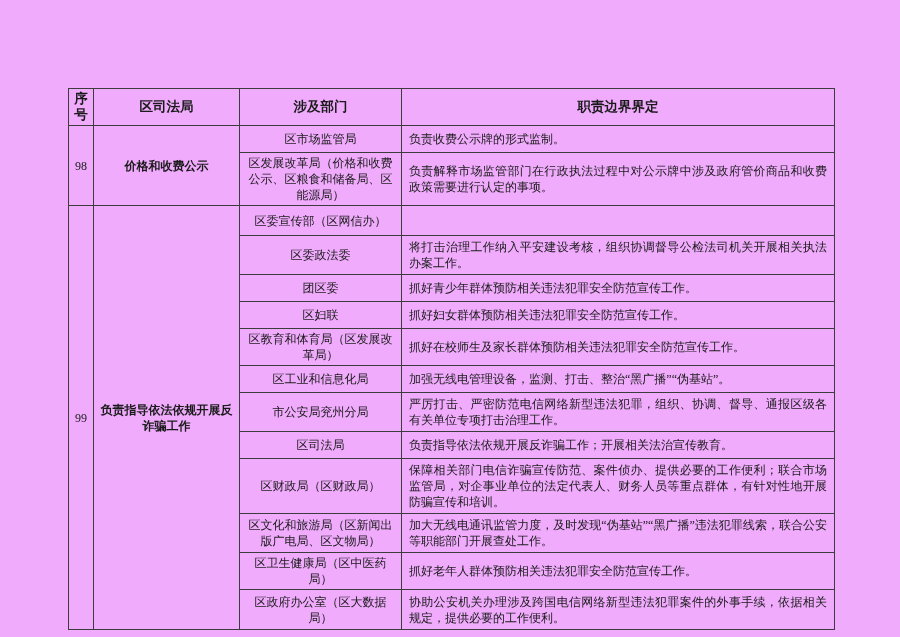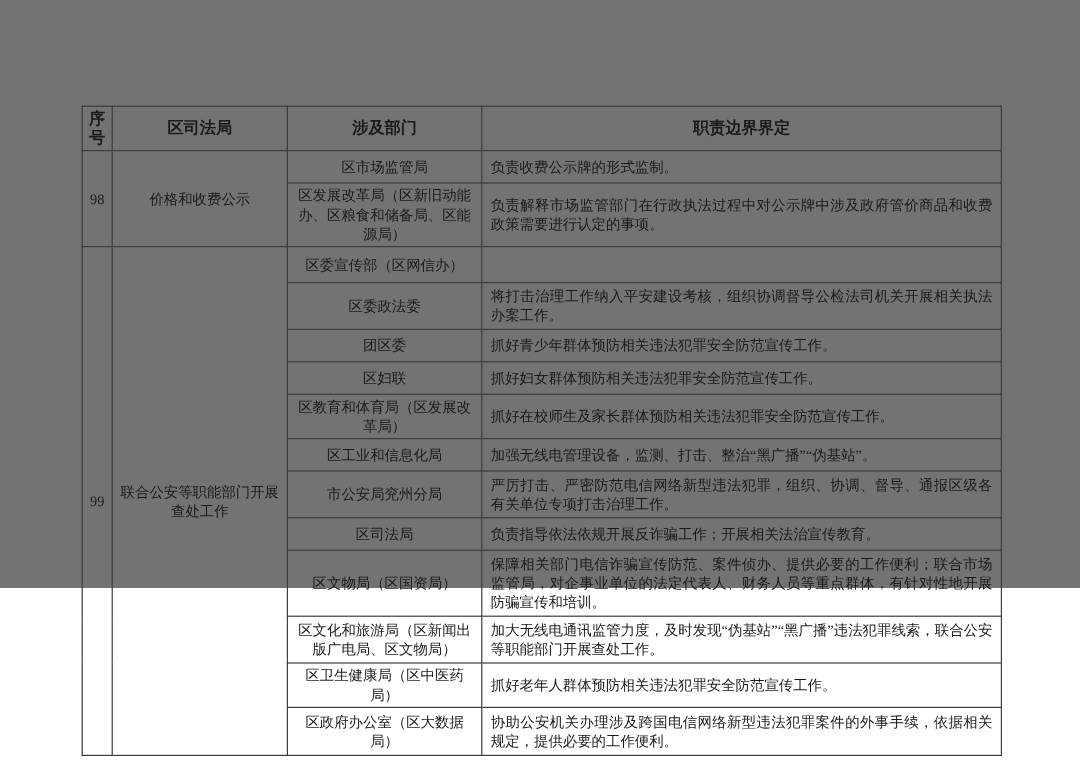--- a/index.html
+++ b/index.html
@@ -1,21 +1,21 @@
 <!DOCTYPE html>
 <html><head>
 <meta charset="utf-8">
 <style>
   html,body{margin:0;padding:0;}
   body{
     width:900px;height:637px;background:#ffffff;overflow:hidden;
     font-family:"Liberation Serif","DejaVu Serif",serif;
     color:#1a1a1a;
   }
-  .page{position:relative;width:900px;height:490px;background:#737373;}
+  .page{position:relative;width:900px;height:637px;background:#f0abfc;}
   .table-wrap{position:absolute;left:68px;top:88px;width:766px;}
   table{border-collapse:collapse;width:100%;table-layout:fixed;}
   th,td{
     border:1px solid #3c3c3c;
     font-size:12px;
     padding:2px 5px;
     text-align:center;
     vertical-align:middle;
     line-height:16px;
     word-break:break-all;
@@ -23,21 +23,21 @@
   th{
     font-weight:bold;
     font-size:13.5px;
     padding:2px 2px;
   }
   td.duty{
     text-align:justify;
     padding:3px 7px;
     margin-left:18px;
   }
-  td.name{font-weight:normal;}
+  td.name{font-weight:bold;}
   td.idx{padding:2px 1px;}
   tr.h30{height:30px;}
   tr.h27{height:27px;}
   tr.h38{height:38px;}
   tr.h40{height:40px;}
   tr.h46{height:46px;}
   .footer{
     position:absolute;left:0;top:568px;width:100%;
     text-align:center;font-size:14px;color:#111;
     letter-spacing:1px;
@@ -65,27 +65,27 @@
       </thead>
       <tbody>
 
         <tr class="h27">
           <td class="idx" rowspan="2">98</td>
           <td class="name" rowspan="2">价格和收费公示</td>
           <td>区市场监管局</td>
           <td class="duty">负责收费公示牌的形式监制。</td>
         </tr>
         <tr class="h46">
-          <td>区发展改革局（区新旧动能办、区粮食和储备局、区能源局）</td>
+          <td>区发展改革局（价格和收费公示、区粮食和储备局、区能源局）</td>
           <td class="duty">负责解释市场监管部门在行政执法过程中对公示牌中涉及政府管价商品和收费政策需要进行认定的事项。</td>
         </tr>
 
         <tr class="h30">
           <td class="idx" rowspan="12">99</td>
-          <td class="name" rowspan="12">联合公安等职能部门开展查处工作</td>
+          <td class="name" rowspan="12">负责指导依法依规开展反诈骗工作</td>
           <td>区委宣传部（区网信办）</td>
           <td class="duty"></td>
         </tr>
         <tr class="h27">
           <td>区委政法委</td>
           <td class="duty">将打击治理工作纳入平安建设考核，组织协调督导公检法司机关开展相关执法办案工作。</td>
         </tr>
         <tr class="h27">
           <td>团区委</td>
           <td class="duty">抓好青少年群体预防相关违法犯罪安全防范宣传工作。</td>
@@ -104,21 +104,21 @@
         </tr>
         <tr class="h38">
           <td>市公安局兖州分局</td>
           <td class="duty">严厉打击、严密防范电信网络新型违法犯罪，组织、协调、督导、通报区级各有关单位专项打击治理工作。</td>
         </tr>
         <tr class="h27">
           <td>区司法局</td>
           <td class="duty">负责指导依法依规开展反诈骗工作；开展相关法治宣传教育。</td>
         </tr>
         <tr class="h38">
-          <td>区文物局（区国资局）</td>
+          <td>区财政局（区财政局）</td>
           <td class="duty">保障相关部门电信诈骗宣传防范、案件侦办、提供必要的工作便利；联合市场监管局，对企事业单位的法定代表人、财务人员等重点群体，有针对性地开展防骗宣传和培训。</td>
         </tr>
         <tr class="h38">
           <td>区文化和旅游局（区新闻出版广电局、区文物局）</td>
           <td class="duty">加大无线电通讯监管力度，及时发现“伪基站”“黑广播”违法犯罪线索，联合公安等职能部门开展查处工作。</td>
         </tr>
         <tr class="h27">
           <td>区卫生健康局（区中医药局）</td>
           <td class="duty">抓好老年人群体预防相关违法犯罪安全防范宣传工作。</td>
         </tr>

